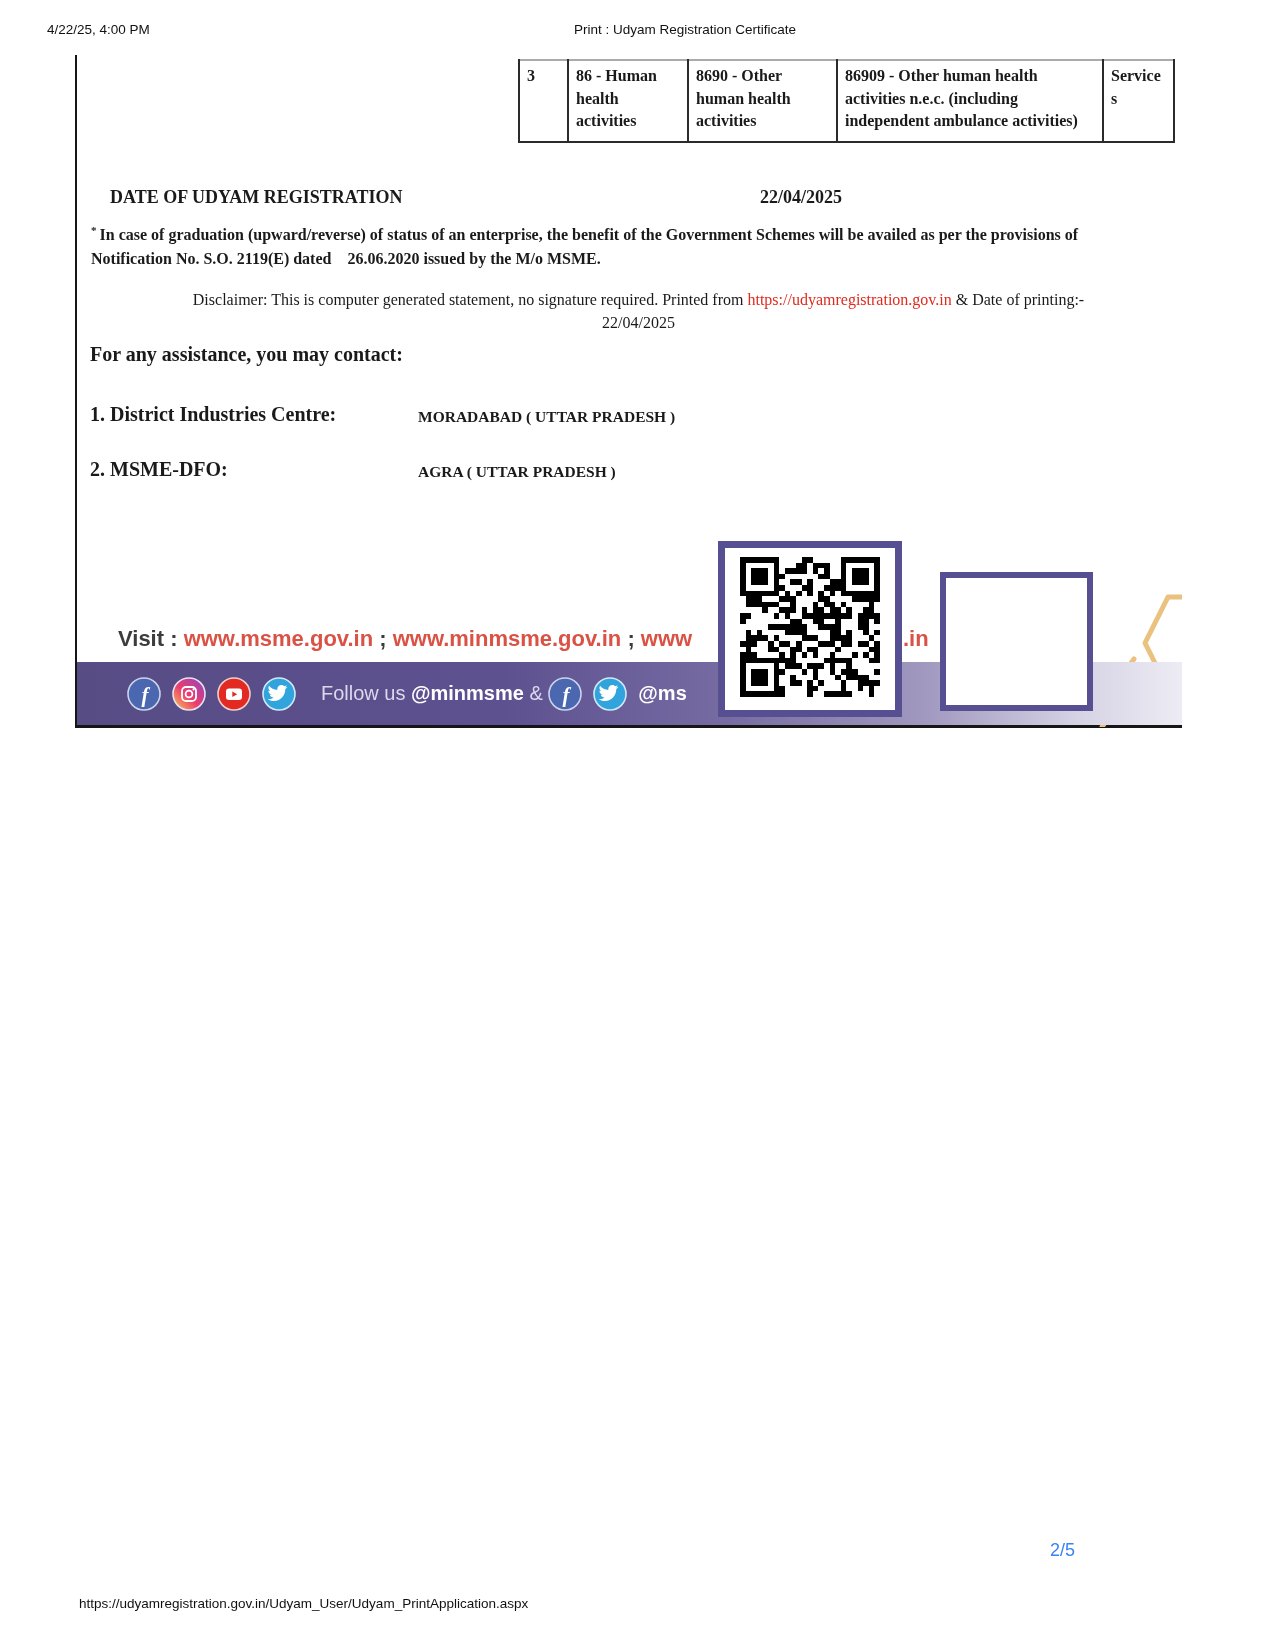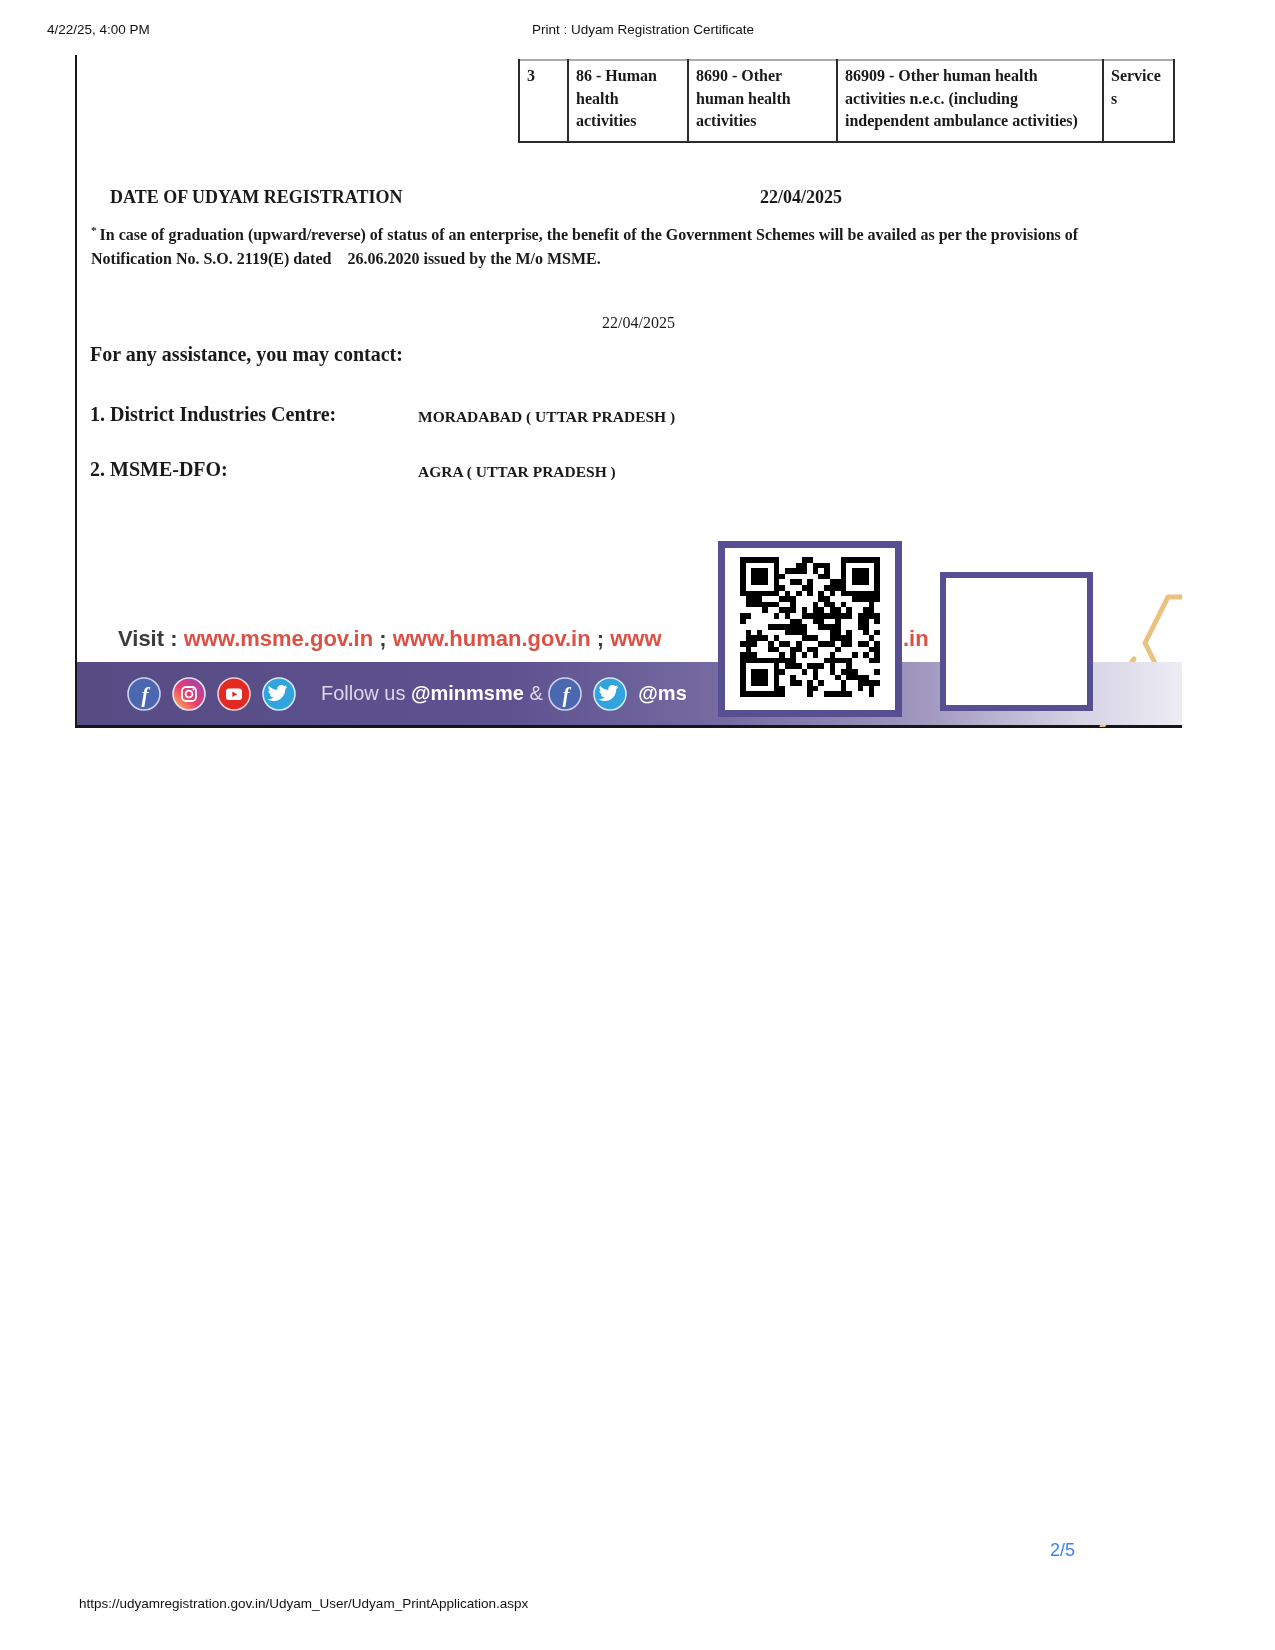--- a/index.html
+++ b/index.html
@@ -5,21 +5,21 @@
   * { margin:0; padding:0; box-sizing:border-box; }
   body { background:#ffffff; }
   .page {
     position:relative; width:1182px; height:1650px; background:#fff;
     font-family:"Liberation Sans", sans-serif; color:#1a1a1a; overflow:hidden;
   }
   .serif { font-family:"Liberation Serif", serif; }
 
   
   .ph-date { position:absolute; left:47px; top:22px; font-size:13.5px; color:#111; }
-  .ph-title { position:absolute; left:532px; top:22px; font-size:13.5px; color:#111; }
+  .ph-title { position:absolute; left:574px; top:22px; font-size:13.5px; color:#111; }
   .pf-url { position:absolute; left:47px; top:1596px; font-size:13.5px; color:#111;padding-left:32px; }
   .pf-page { position:absolute; right:107px; top:1540px; font-size:18px; color:#3b82f6; }
 
   
   .content-box {
     position:absolute; left:75px; top:55px; width:1127px; height:673px;
     border-left:2px solid #161616; border-right:2px solid #161616; border-bottom:3px solid #161616;
     background:#fff;
   }
 
@@ -107,29 +107,30 @@
         <td>Services</td>
       </tr>
     </tbody>
       </table>
 
     <div class="date-label serif">DATE OF UDYAM REGISTRATION</div>
     <div class="date-value serif">22/04/2025</div>
 
     <div class="grad-note serif"><sup>*</sup><span>In case of graduation (upward/reverse) of status of an enterprise, the benefit of the Government Schemes will be availed as per the provisions of Notification No. S.O. 2119(E) dated    26.06.2020 issued by the M/o MSME.</span></div>
 
+    <div class="disclaimer serif"><span>Disclaimer: This is computer generated statement, no signature required. Printed from </span><a href="#" class="red-link">https://udyamregistration.gov.in</a><span> &amp; Date of printing:-</span></div>
     <div class="disclaimer-date serif">22/04/2025</div>
 
     <div class="assist-heading serif">For any assistance, you may contact:</div>
     <div class="contact-label serif" style="top:348px">1. District Industries Centre:</div>
     <div class="contact-value serif" style="top:353px">MORADABAD ( UTTAR PRADESH )</div>
     <div class="contact-label serif" style="top:403px">2. MSME-DFO:</div>
     <div class="contact-value serif" style="top:408px">AGRA ( UTTAR PRADESH )</div>
 
-    <div class="visit-line"><span>Visit : </span><a href="#" class="blink">www.msme.gov.in</a><span> ; </span><a href="#" class="blink">www.human.gov.in</a><span> ; </span><a href="#" class="blink">www</a></div>
+    <div class="visit-line"><span>Visit : </span><a href="#" class="blink">www.msme.gov.in</a><span> ; </span><a href="#" class="blink">www.minmsme.gov.in</a><span> ; </span><a href="#" class="blink">www</a></div>
     <div class="visit-suffix">.in</div>
 
     <div class="band">
       <span class="social-icon">
         <svg width="34" height="34" viewBox="0 0 34 34">
             <circle cx="17" cy="17" r="16" fill="#4a67b0" stroke="#ccd3ec" stroke-width="1.6"></circle>
             <text x="18" y="25" font-size="21" fill="#fff" font-family="Liberation Serif, serif" font-style="italic" font-weight="bold" text-anchor="middle">f</text>
           </svg>
       </span>
       <span class="social-icon">

